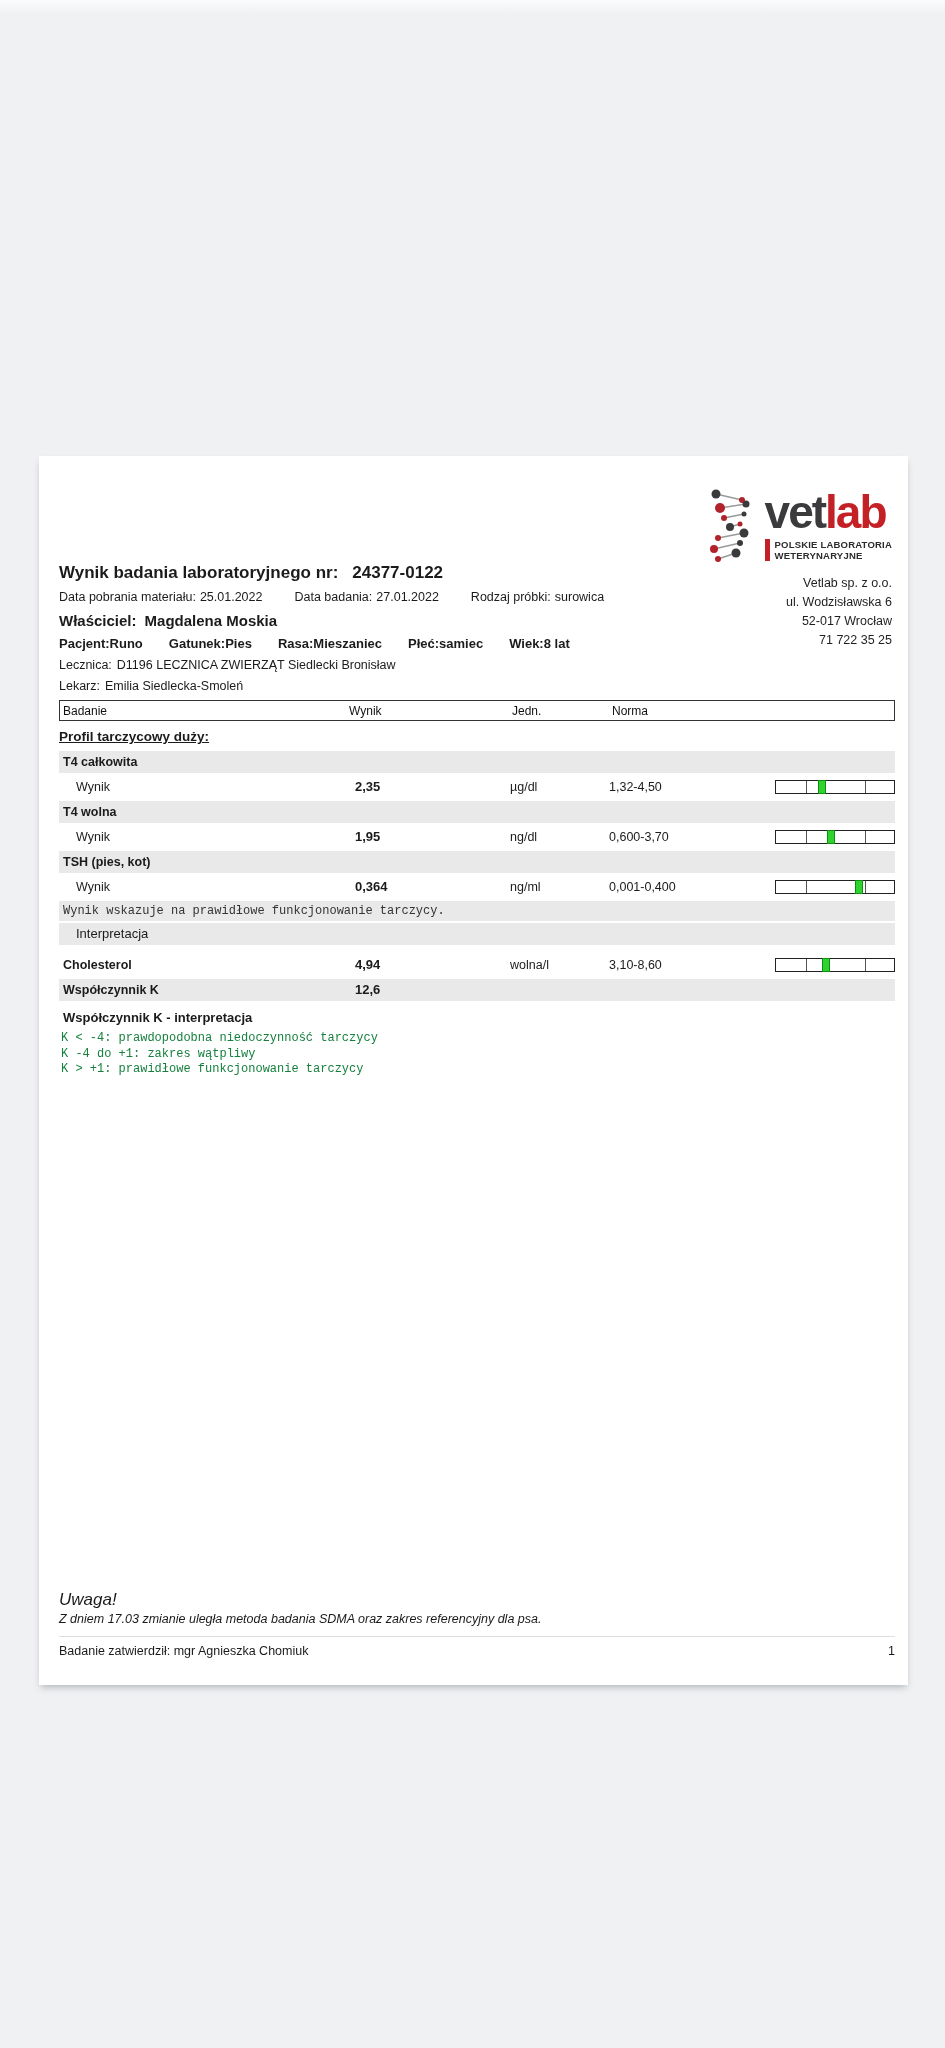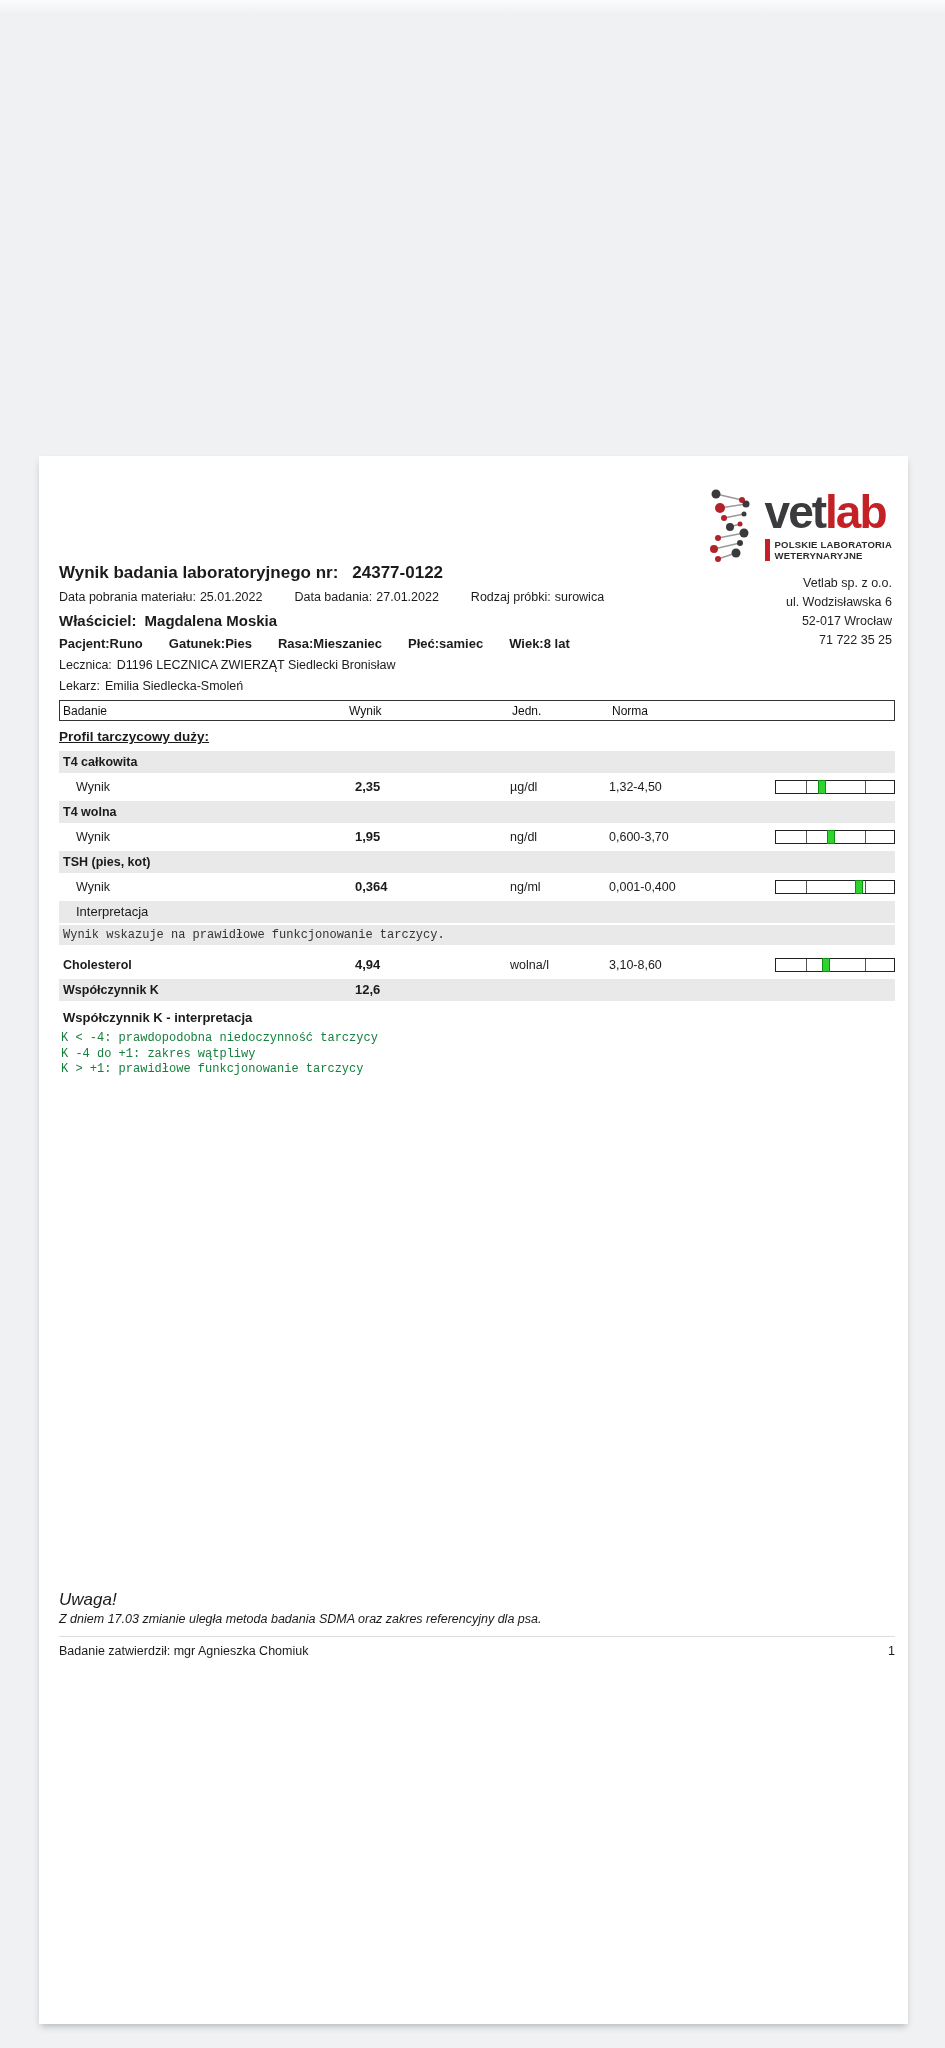--- a/index.html
+++ b/index.html
@@ -8,21 +8,21 @@
     background:#eff1f3;
     font-family:"Liberation Sans","DejaVu Sans",sans-serif;
     color:#1b1b1b;
     overflow:hidden;
   }
   .top-sheen { position:absolute; top:0; left:0; right:0; height:14px;
     background:linear-gradient(#fbfcfd,#eff1f3); }
 
   
   .page {
-    position:absolute; left:39px; top:456px; width:869px; height:1568px;
+    position:absolute; left:39px; top:456px; width:869px; height:1229px;
     background:#ffffff;
     box-shadow:0 4px 7px -2px rgba(60,65,70,0.35);
   }
   .content { padding:0 13px 0 20px; position:relative; }
 
   
   .logo-block { position:absolute; top:30px; right:16px; display:flex; align-items:center; gap:7px; }
   .logo-text .brand { font-weight:bold; font-size:46px; line-height:40px; letter-spacing:-2px; }
   .brand .vet { color:#3b3b3d; }
   .brand .lab { color:#c42127; }
@@ -212,24 +212,24 @@
           <div class="cell unit">ng/ml</div>
           <div class="cell norm">0,001-0,400</div>
           <div class="cell barcell">
             <div class="bar">
               <i class="tick t25"></i>
               <i class="tick t75"></i>
               <i class="marker" style="left: 70%;"></i>
             </div>
           </div>
         </div>
+        <div class="row gray mono-row">Wynik wskazuje na prawidłowe funkcjonowanie tarczycy.</div>
         <div class="row gray grid interp-head">
           <div class="cell lbl-indent">Interpretacja</div>
         </div>
-        <div class="row gray mono-row">Wynik wskazuje na prawidłowe funkcjonowanie tarczycy.</div>
         <div class="row white grid gap-before">
           <div class="cell lbl-group">Cholesterol</div>
           <div class="cell val">4,94</div>
           <div class="cell unit">wolna/l</div>
           <div class="cell norm">3,10-8,60</div>
           <div class="cell barcell">
             <div class="bar">
               <i class="tick t25"></i>
               <i class="tick t75"></i>
               <i class="marker" style="left: 42%;"></i>

